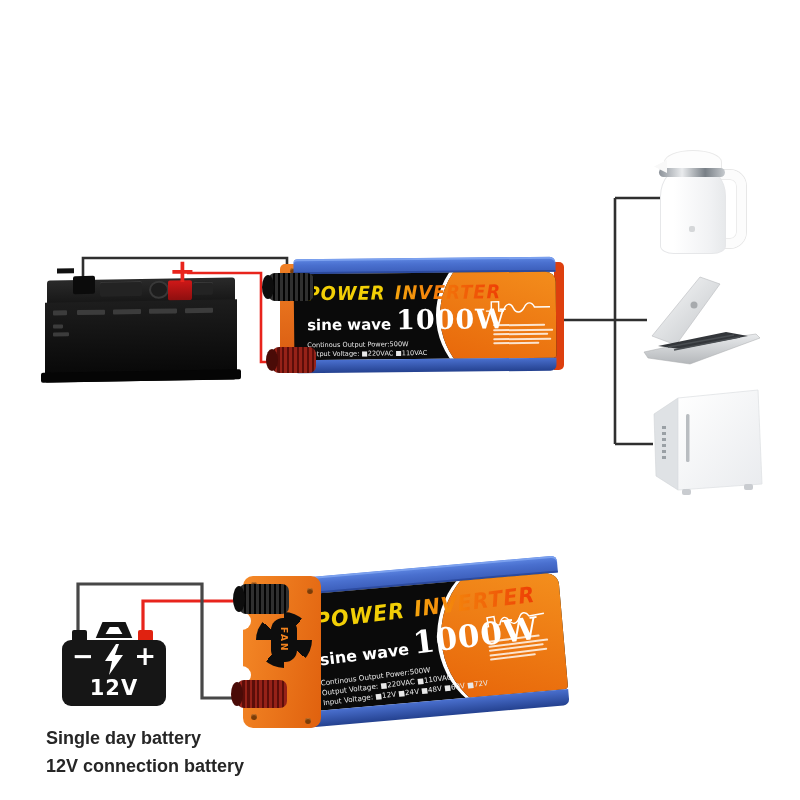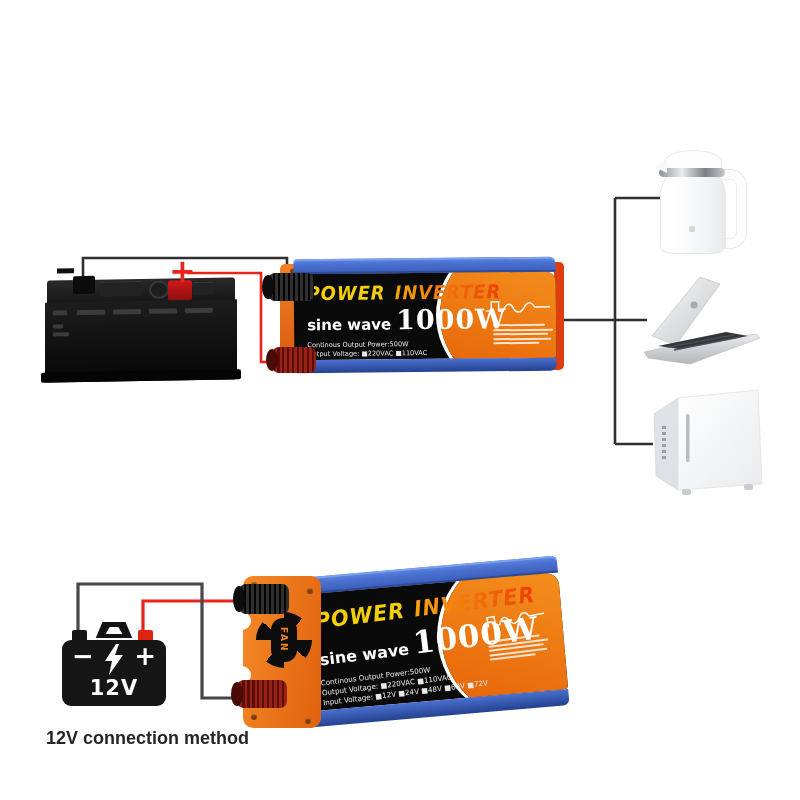--- a/index.html
+++ b/index.html
@@ -296,16 +296,17 @@
       <div class="b2-sign" style="left:10px;">−</div>
       <svg width="24" height="32" viewBox="0 0 24 32" style="position:absolute;left:40px;top:4px;">
         <polygon points="14,0 3,17 10,17 7,31 21,11 13,11 17,0" fill="#ffffff"></polygon>
       </svg>
       <div class="b2-sign" style="right:10px;">+</div>
       <div class="b2-volt">12V</div>
     </div>
   </div>
 
   <div class="caption">
-    <div>12V connection method</div>
+    <div>Single day battery</div>
+    <div>12V connection battery</div>
   </div>
 
 </div>
 
 </body></html>

